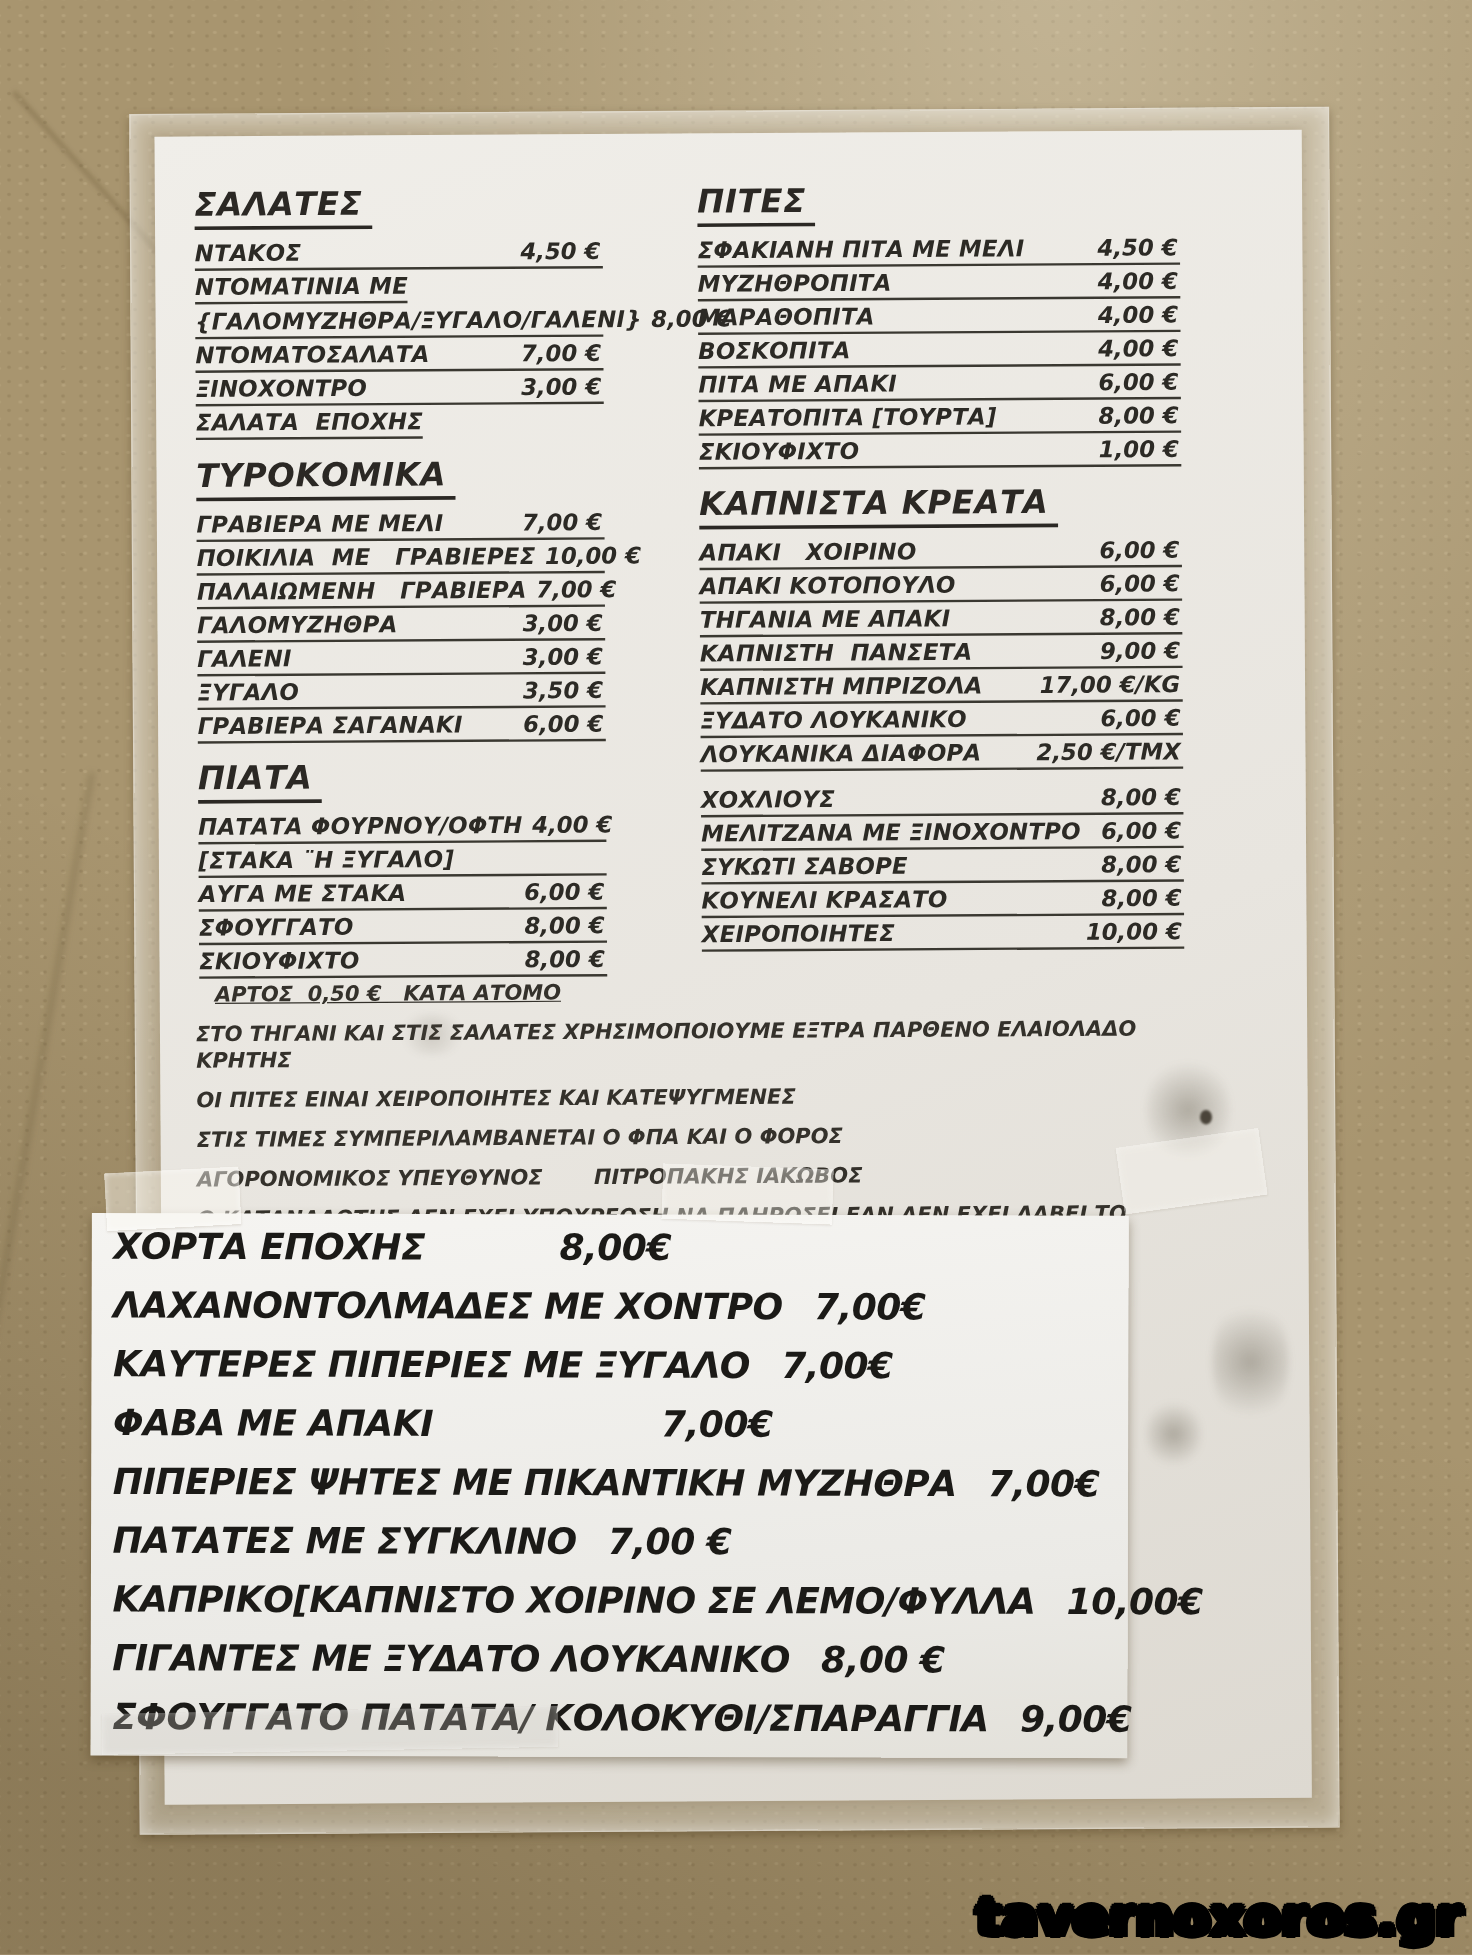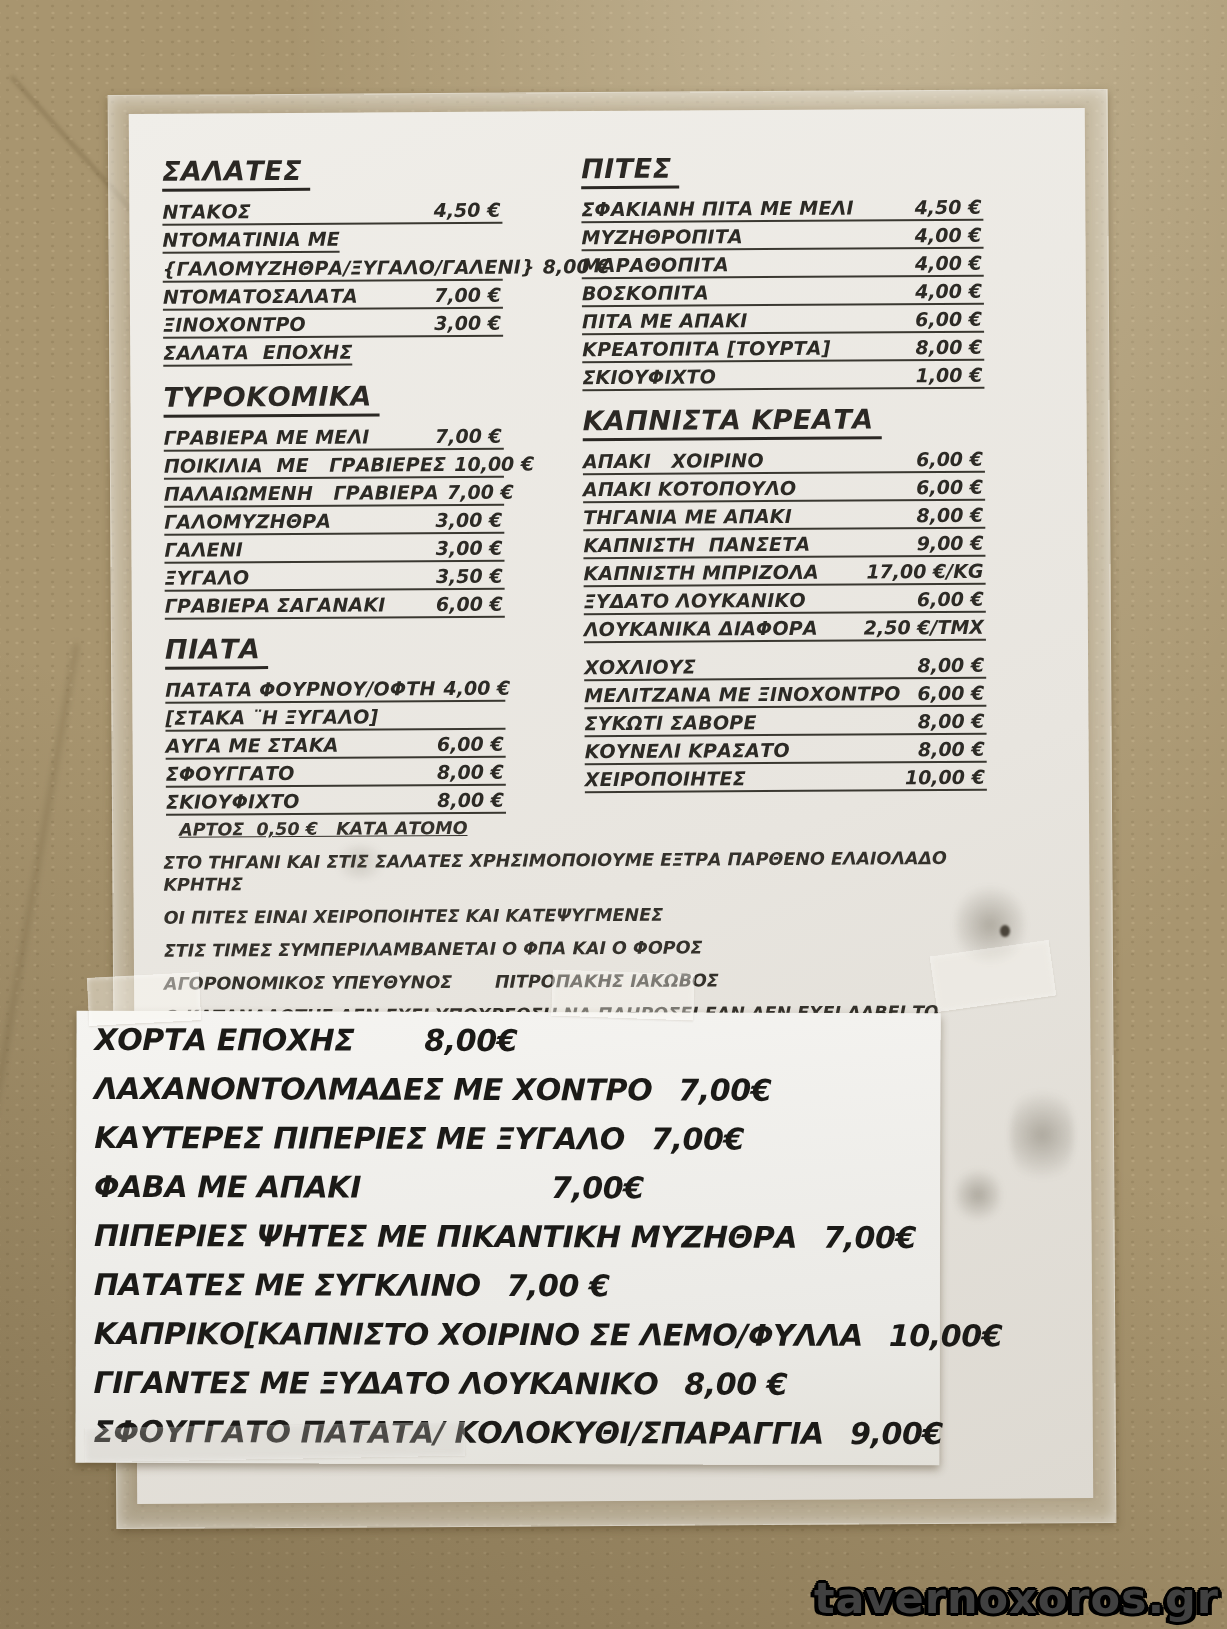--- a/index.html
+++ b/index.html
@@ -74,41 +74,41 @@
     transform:rotate(0.15deg);
     background:linear-gradient(175deg,#f5f4f1 0%,#ebeae6 70%,#e3e1da 100%);
     box-shadow:0 4px 9px rgba(70,52,24,0.42);
     padding:12px 0 0 18px;box-sizing:border-box;
   }
   .add-line{
     font-size:30px;line-height:33px;font-weight:bold;font-style:italic;
     color:#1b1a17;margin-bottom:16px;white-space:nowrap;letter-spacing:-0.4px;
   }
   .add-line .apr{margin-left:26px;}
-  .add-line:nth-child(1) .apr{margin-left:70px;}
+  .add-line:nth-child(1) .apr{margin-left:112px;}
   .add-line:nth-child(4) .apr{margin-left:190px;}
 
   .tape{position:absolute;background:rgba(252,250,244,0.45);
     box-shadow:inset 0 0 6px rgba(255,255,255,0.6), 0 1px 2px rgba(90,70,40,0.15);}
   .tape1{left:88px;top:975px;width:112px;height:48px;transform:rotate(-3deg);z-index:6;}
   .tape2{left:552px;top:972px;width:142px;height:46px;transform:rotate(2deg);z-index:6;opacity:.8;}
   .tape3{left:933px;top:948px;width:120px;height:56px;transform:rotate(-8deg);z-index:3;opacity:.7;}
   .tape4{left:85px;top:1425px;width:380px;height:34px;transform:rotate(-1deg);z-index:6;opacity:.55;background:rgba(205,202,195,0.5);}
 
   .smudge{position:absolute;border-radius:50%;filter:blur(3px);z-index:2;
     background:radial-gradient(circle, rgba(95,88,72,0.4), rgba(95,88,72,0) 70%);}
   .sm1{left:955px;top:880px;width:70px;height:90px;}
   .sm2{left:1010px;top:1080px;width:64px;height:110px;}
   .sm3{left:955px;top:1165px;width:46px;height:60px;}
   .sm4{left:330px;top:845px;width:60px;height:34px;opacity:.5;}
   .smdot{left:1000px;top:925px;width:10px;height:12px;background:#4a443a;filter:blur(1px);border-radius:50%;position:absolute;z-index:2;}
 
   .watermark{
     position:absolute;right:8px;bottom:6px;z-index:10;
-    font-size:43px;font-weight:bold;letter-spacing:1px;color:#404040;
+    font-size:43px;font-weight:bold;letter-spacing:1px;color:#000000;
     text-shadow:
       3px 0 0 #000,-3px 0 0 #000,0 3px 0 #000,0 -3px 0 #000,
       2px 2px 0 #000,-2px -2px 0 #000,2px -2px 0 #000,-2px 2px 0 #000,
       4px 2px 0 #000,-4px 2px 0 #000;
   }
 </style>
 </head>
 <body>
 
 <div class="light"></div>

